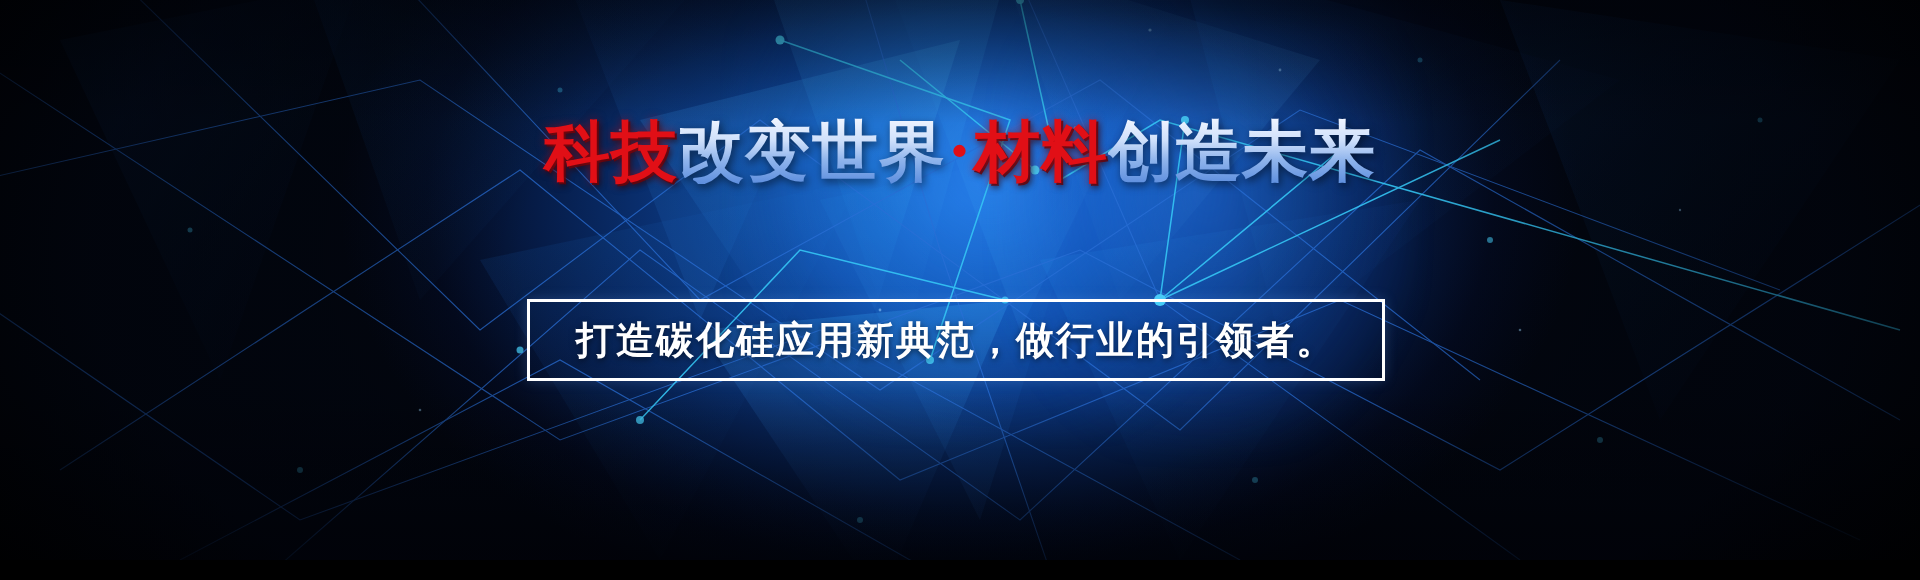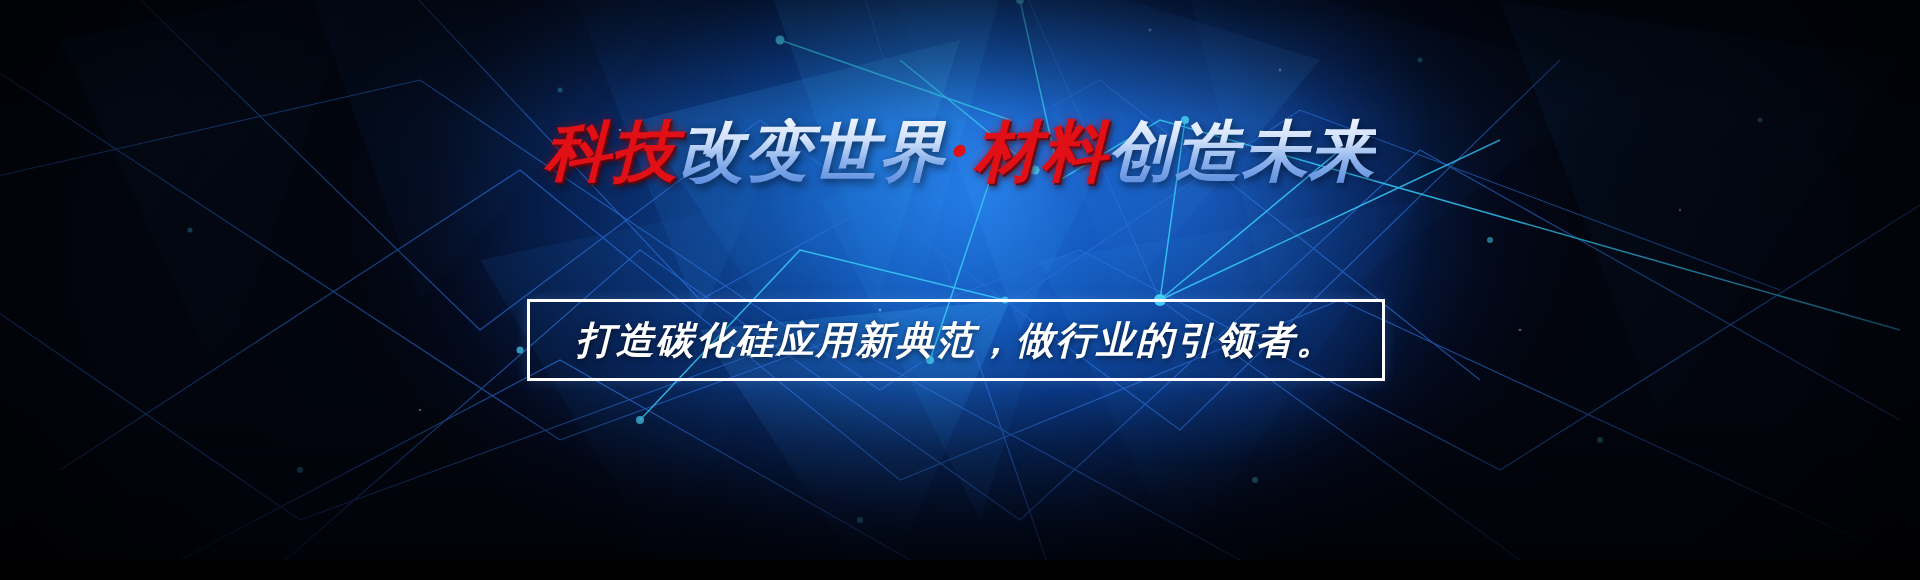--- a/index.html
+++ b/index.html
@@ -7,21 +7,20 @@
     padding: 0;
     background: #000;
   }
   .banner {
     position: relative;
     width: 1920px;
     height: 560px;
     overflow: hidden;
     background: #03060f;
     font-family: "Liberation Sans", "DejaVu Sans", sans-serif;
-    font-style: italic;
   }
 
   
   .bg-base {
     position: absolute;
     inset: 0;
     background:
       radial-gradient(ellipse 620px 430px at 50% 36%, #1466c8 0%, #0f4ea8 26%, #0a3275 48%, #061c48 68%, #030a1e 86%, #02060f 100%),
       linear-gradient(90deg, #01030a 0%, #030a1c 18%, #05132f 40%, #061a3e 60%, #030c20 82%, #010308 100%);
   }

